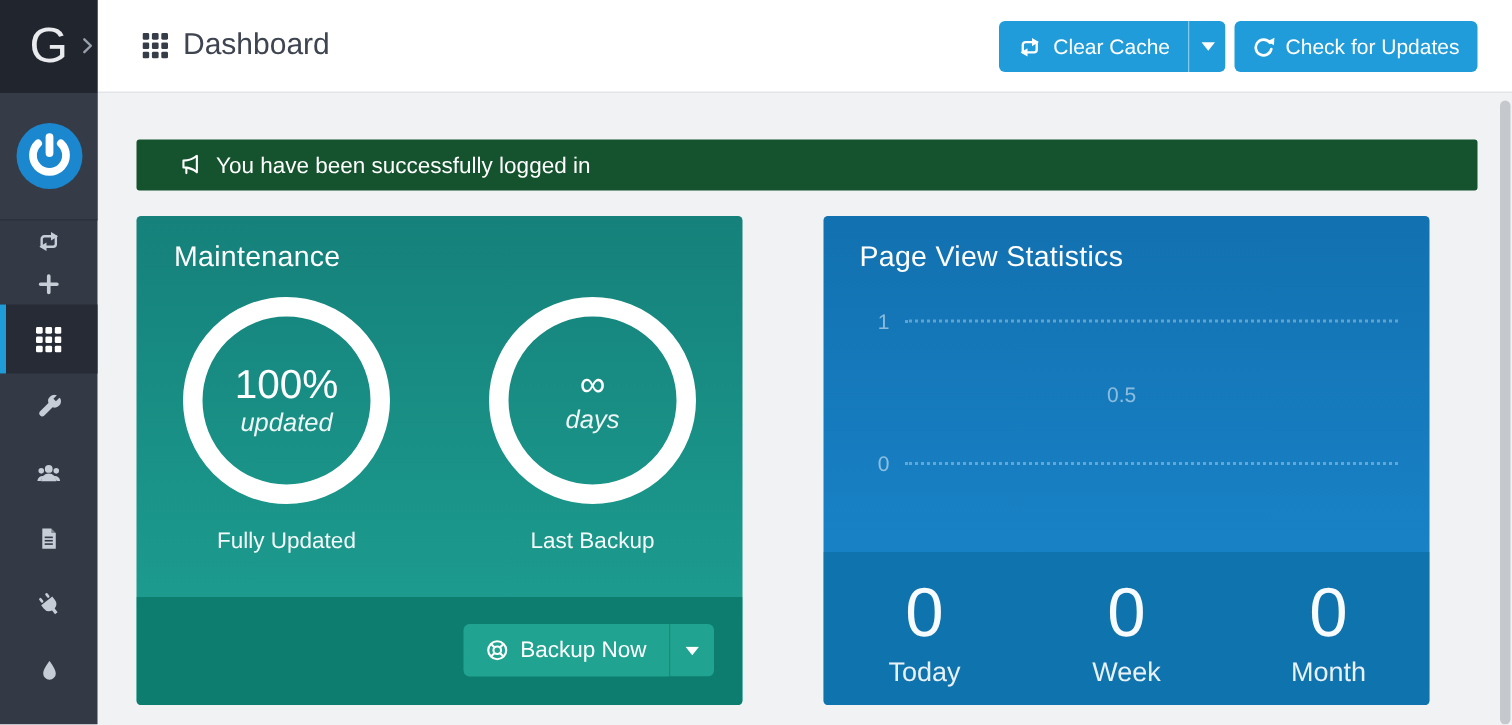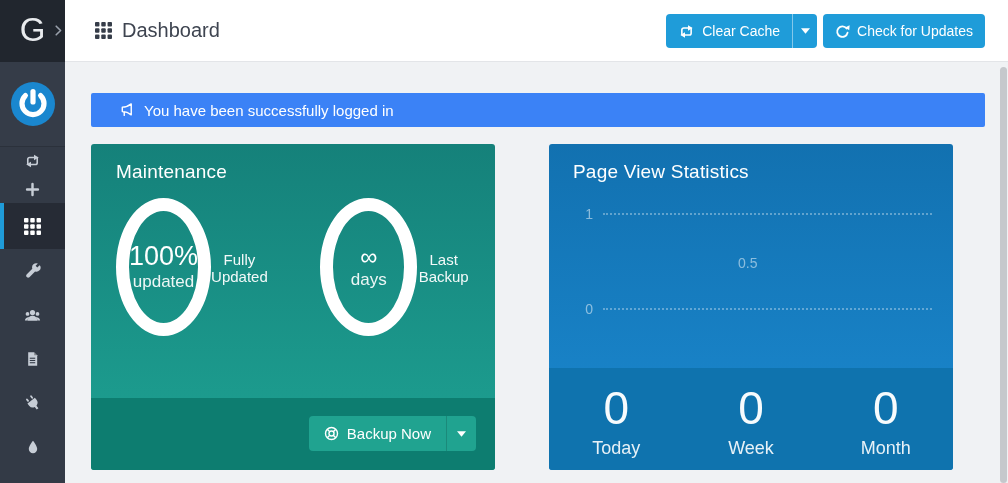--- a/index.html
+++ b/index.html
@@ -25,35 +25,35 @@
   .topbar{position:absolute;left:65px;top:0;width:943px;height:62px;background:#ffffff;border-bottom:1px solid #e3e5e8;box-sizing:border-box;z-index:4;text-align:center;}
   .page-title{position:absolute;left:30px;top:0;height:61px;display:flex;align-items:center;gap:10px;color:#3e4450;font-size:20px;}
   .page-title .ticon{color:#363d49;}
   .topbar-actions{position:absolute;right:23px;top:14px;height:34px;display:flex;gap:6px;}
   .btn{background:#1f9cd9;color:#fff;font-size:14px;display:flex;align-items:center;gap:7px;padding:0 12px;border-radius:4px;cursor:pointer;white-space:nowrap;}
   .split{display:flex;}
   .split .btn-main{border-radius:4px 0 0 4px;}
   .split .btn-caret{background:#1f9cd9;width:24px;display:flex;align-items:center;justify-content:center;border-left:1px solid rgba(255,255,255,0.45);border-radius:0 4px 4px 0;cursor:pointer;color:#fff;}
 
   
-  .alert{position:absolute;left:91px;top:93px;width:894px;height:34px;background:#3b82f6;border-radius:2px;color:#fff;
+  .alert{position:absolute;left:91px;top:93px;width:894px;height:34px;background:#14532d;border-radius:2px;color:#fff;
     display:flex;align-items:center;gap:9px;padding-left:27px;box-sizing:border-box;font-size:15px;z-index:3;}
 
   
   .card{position:absolute;top:144px;width:404px;height:326px;border-radius:3px;overflow:hidden;color:#fff;z-index:3;}
   .card-title{position:absolute;top:17px;left:25px;font-size:19px;font-weight:400;letter-spacing:.2px;}
 
   .card.maintenance{left:91px;background:linear-gradient(180deg,#15817a 0%,#1ea293 100%);}
   .gauges{position:absolute;top:54px;left:0;right:0;display:flex;justify-content:center;gap:54px;}
-  .gauge{display:flex;flex-direction:row;align-items:center;width:150px;}
+  .gauge{display:flex;flex-direction:column;align-items:center;width:150px;}
   .gauge-circle{width:112px;height:112px;border:13px solid #ffffff;border-radius:50%;display:flex;flex-direction:column;align-items:center;justify-content:center;}
   .gauge-value{font-size:27px;line-height:1.05;}
   .gauge-value.small{font-size:24px;}
-  .gauge-unit{font-size:17px;color:rgba(255,255,255,0.92);margin-top:1px;}
-  .gauge-caption{margin-top:2px;font-size:15px;color:rgba(255,255,255,0.95);text-align:center;}
+  .gauge-unit{font-size:17px;color:rgba(255,255,255,0.92);margin-top:1px;font-style:italic;}
+  .gauge-caption{margin-top:16px;font-size:15px;color:rgba(255,255,255,0.95);text-align:center;}
   .maint-footer{position:absolute;left:0;right:0;bottom:0;height:72px;background:#0d7d70;}
   .backup-split{position:absolute;right:19px;top:18px;height:35px;display:flex;}
   .backup-main{background:#20a390;display:flex;align-items:center;gap:8px;padding:0 15px;font-size:15px;border-radius:4px 0 0 4px;cursor:pointer;}
   .backup-caret{background:#20a390;width:29px;display:flex;align-items:center;justify-content:center;border-left:1px solid rgba(0,0,0,0.15);border-radius:0 4px 4px 0;cursor:pointer;color:#fff;}
 
   .card.stats{left:549px;background:linear-gradient(180deg,#1271b0 0%,#1b89d0 100%);}
   .gridline{position:absolute;left:0;right:21px;height:14px;display:flex;align-items:center;}
   .gridline .tick{width:54px;text-align:right;padding-right:10px;font-size:14px;color:rgba(255,255,255,0.5);box-sizing:border-box;}
   .gridline .dots{flex:1;border-top:2px dotted rgba(255,255,255,0.33);height:0;}
   .gl-1{top:63px;} .gl-05{top:111px;flex-direction:column;} .gl-0{top:158px;}

